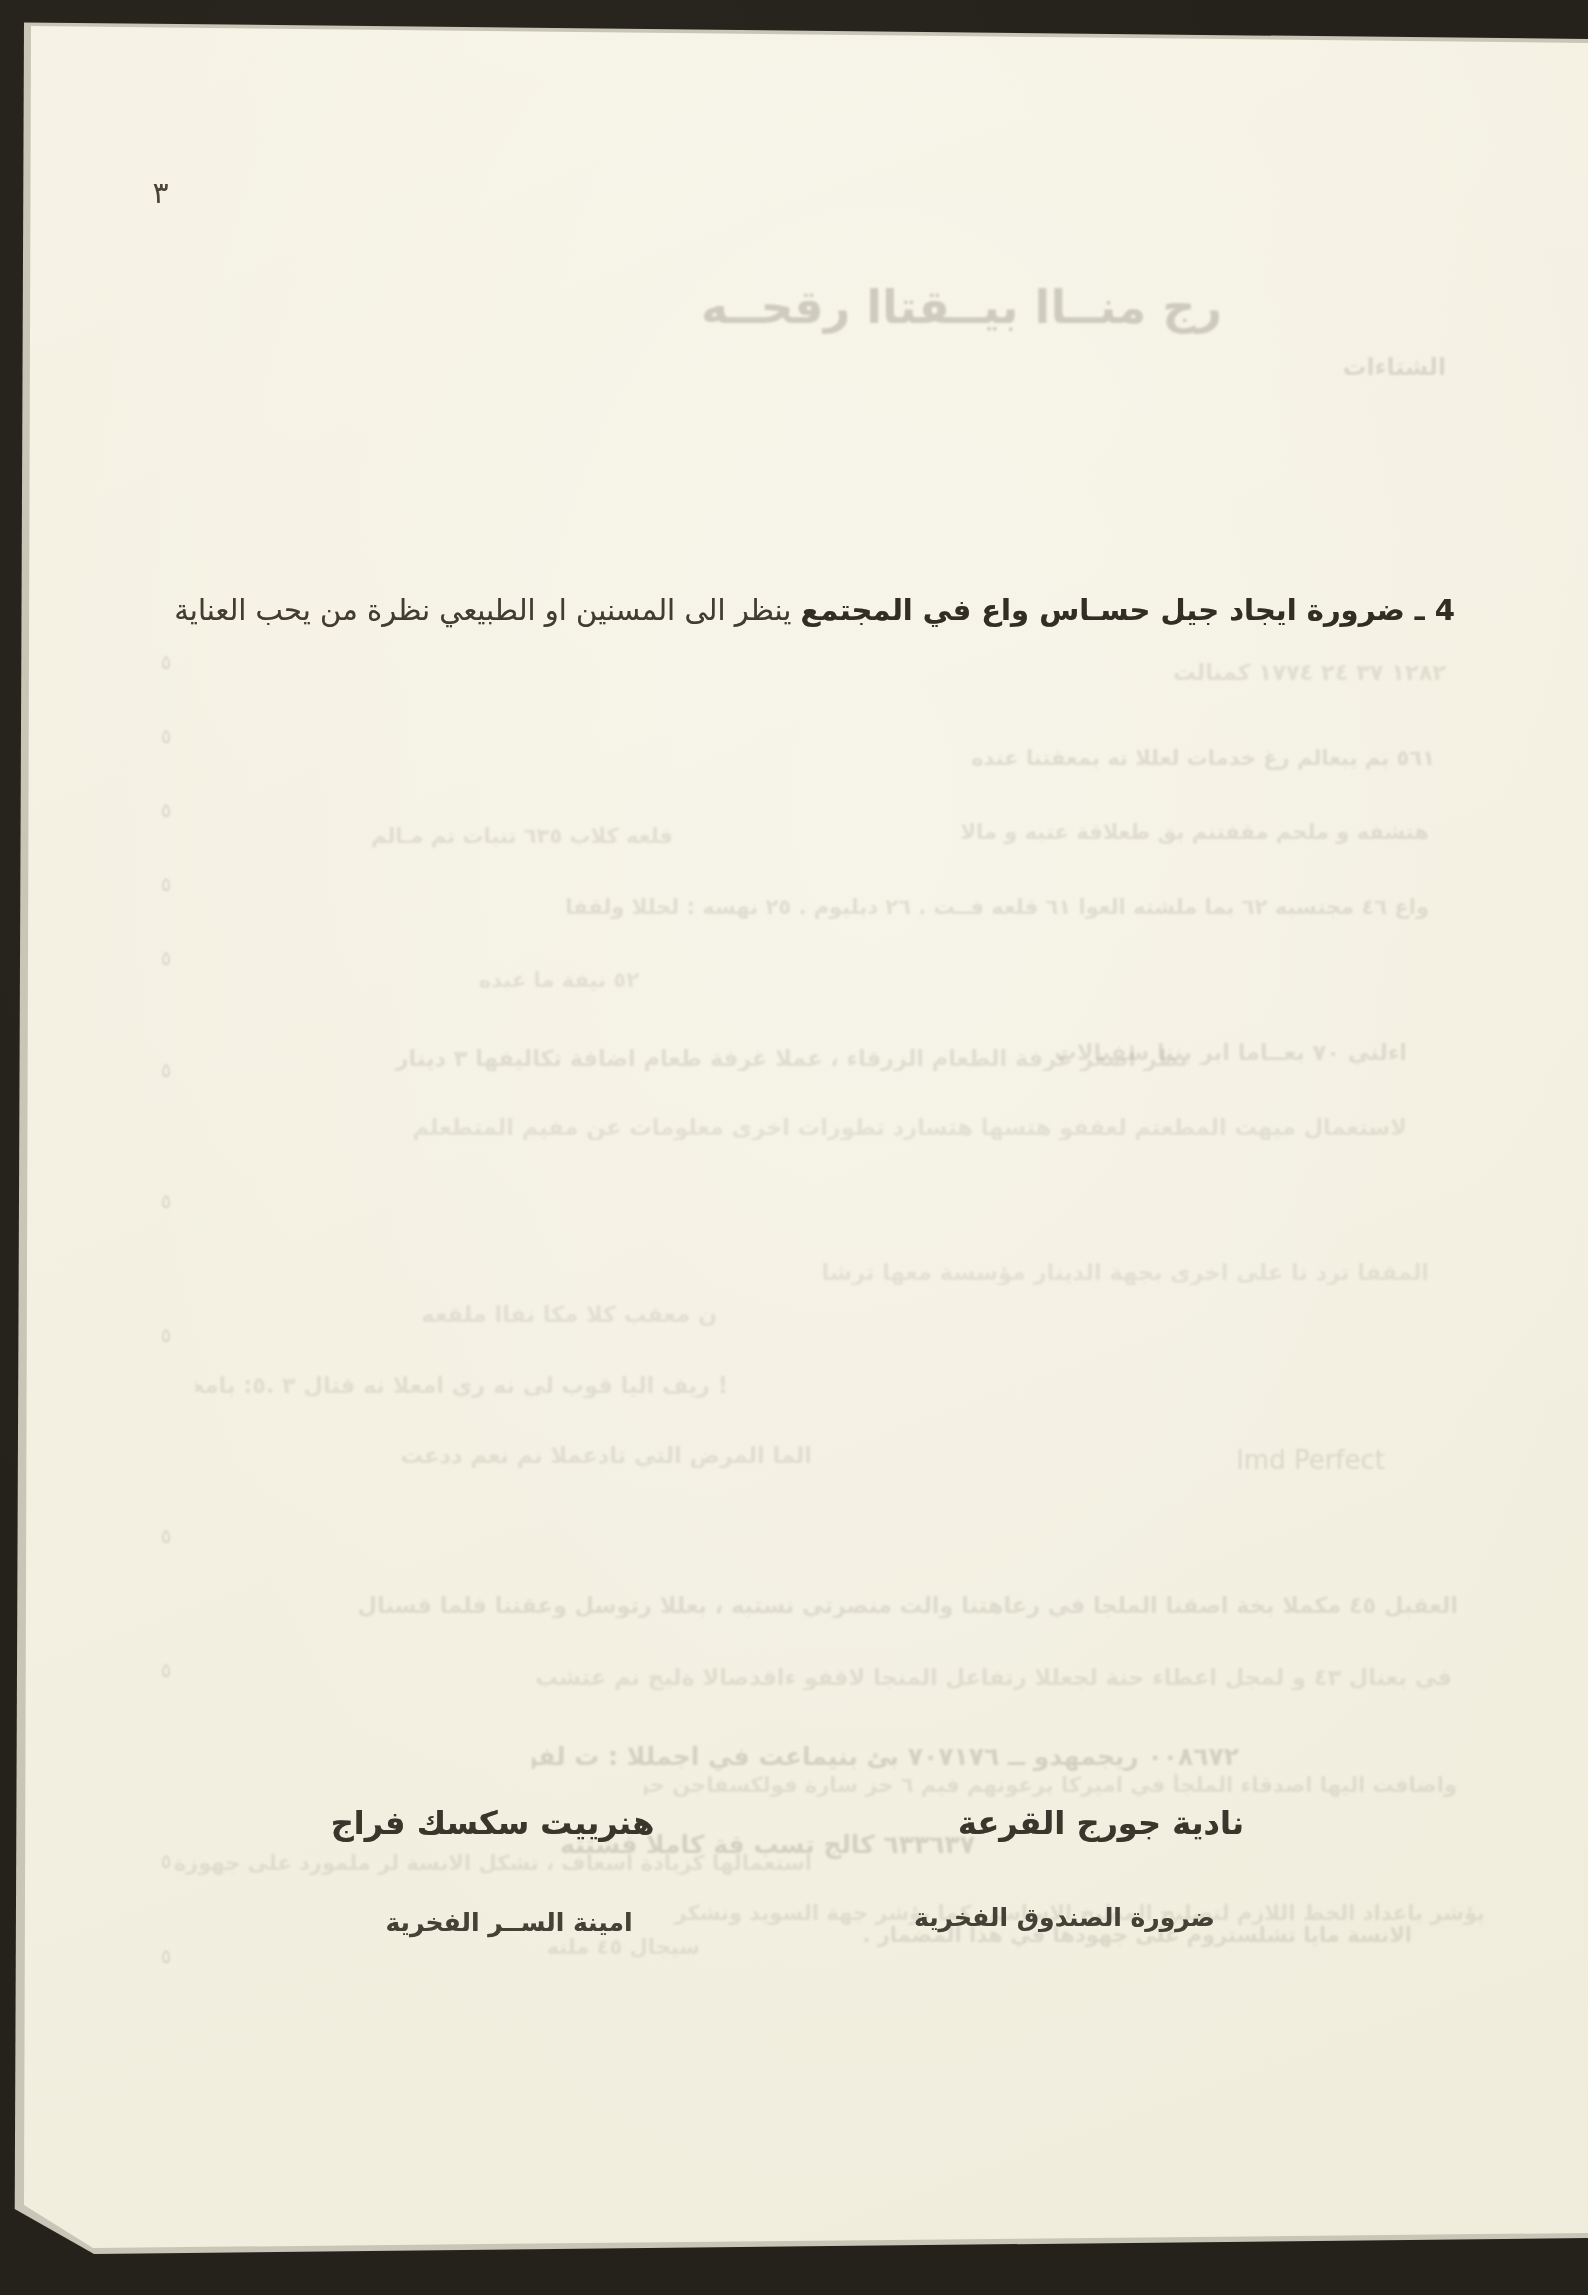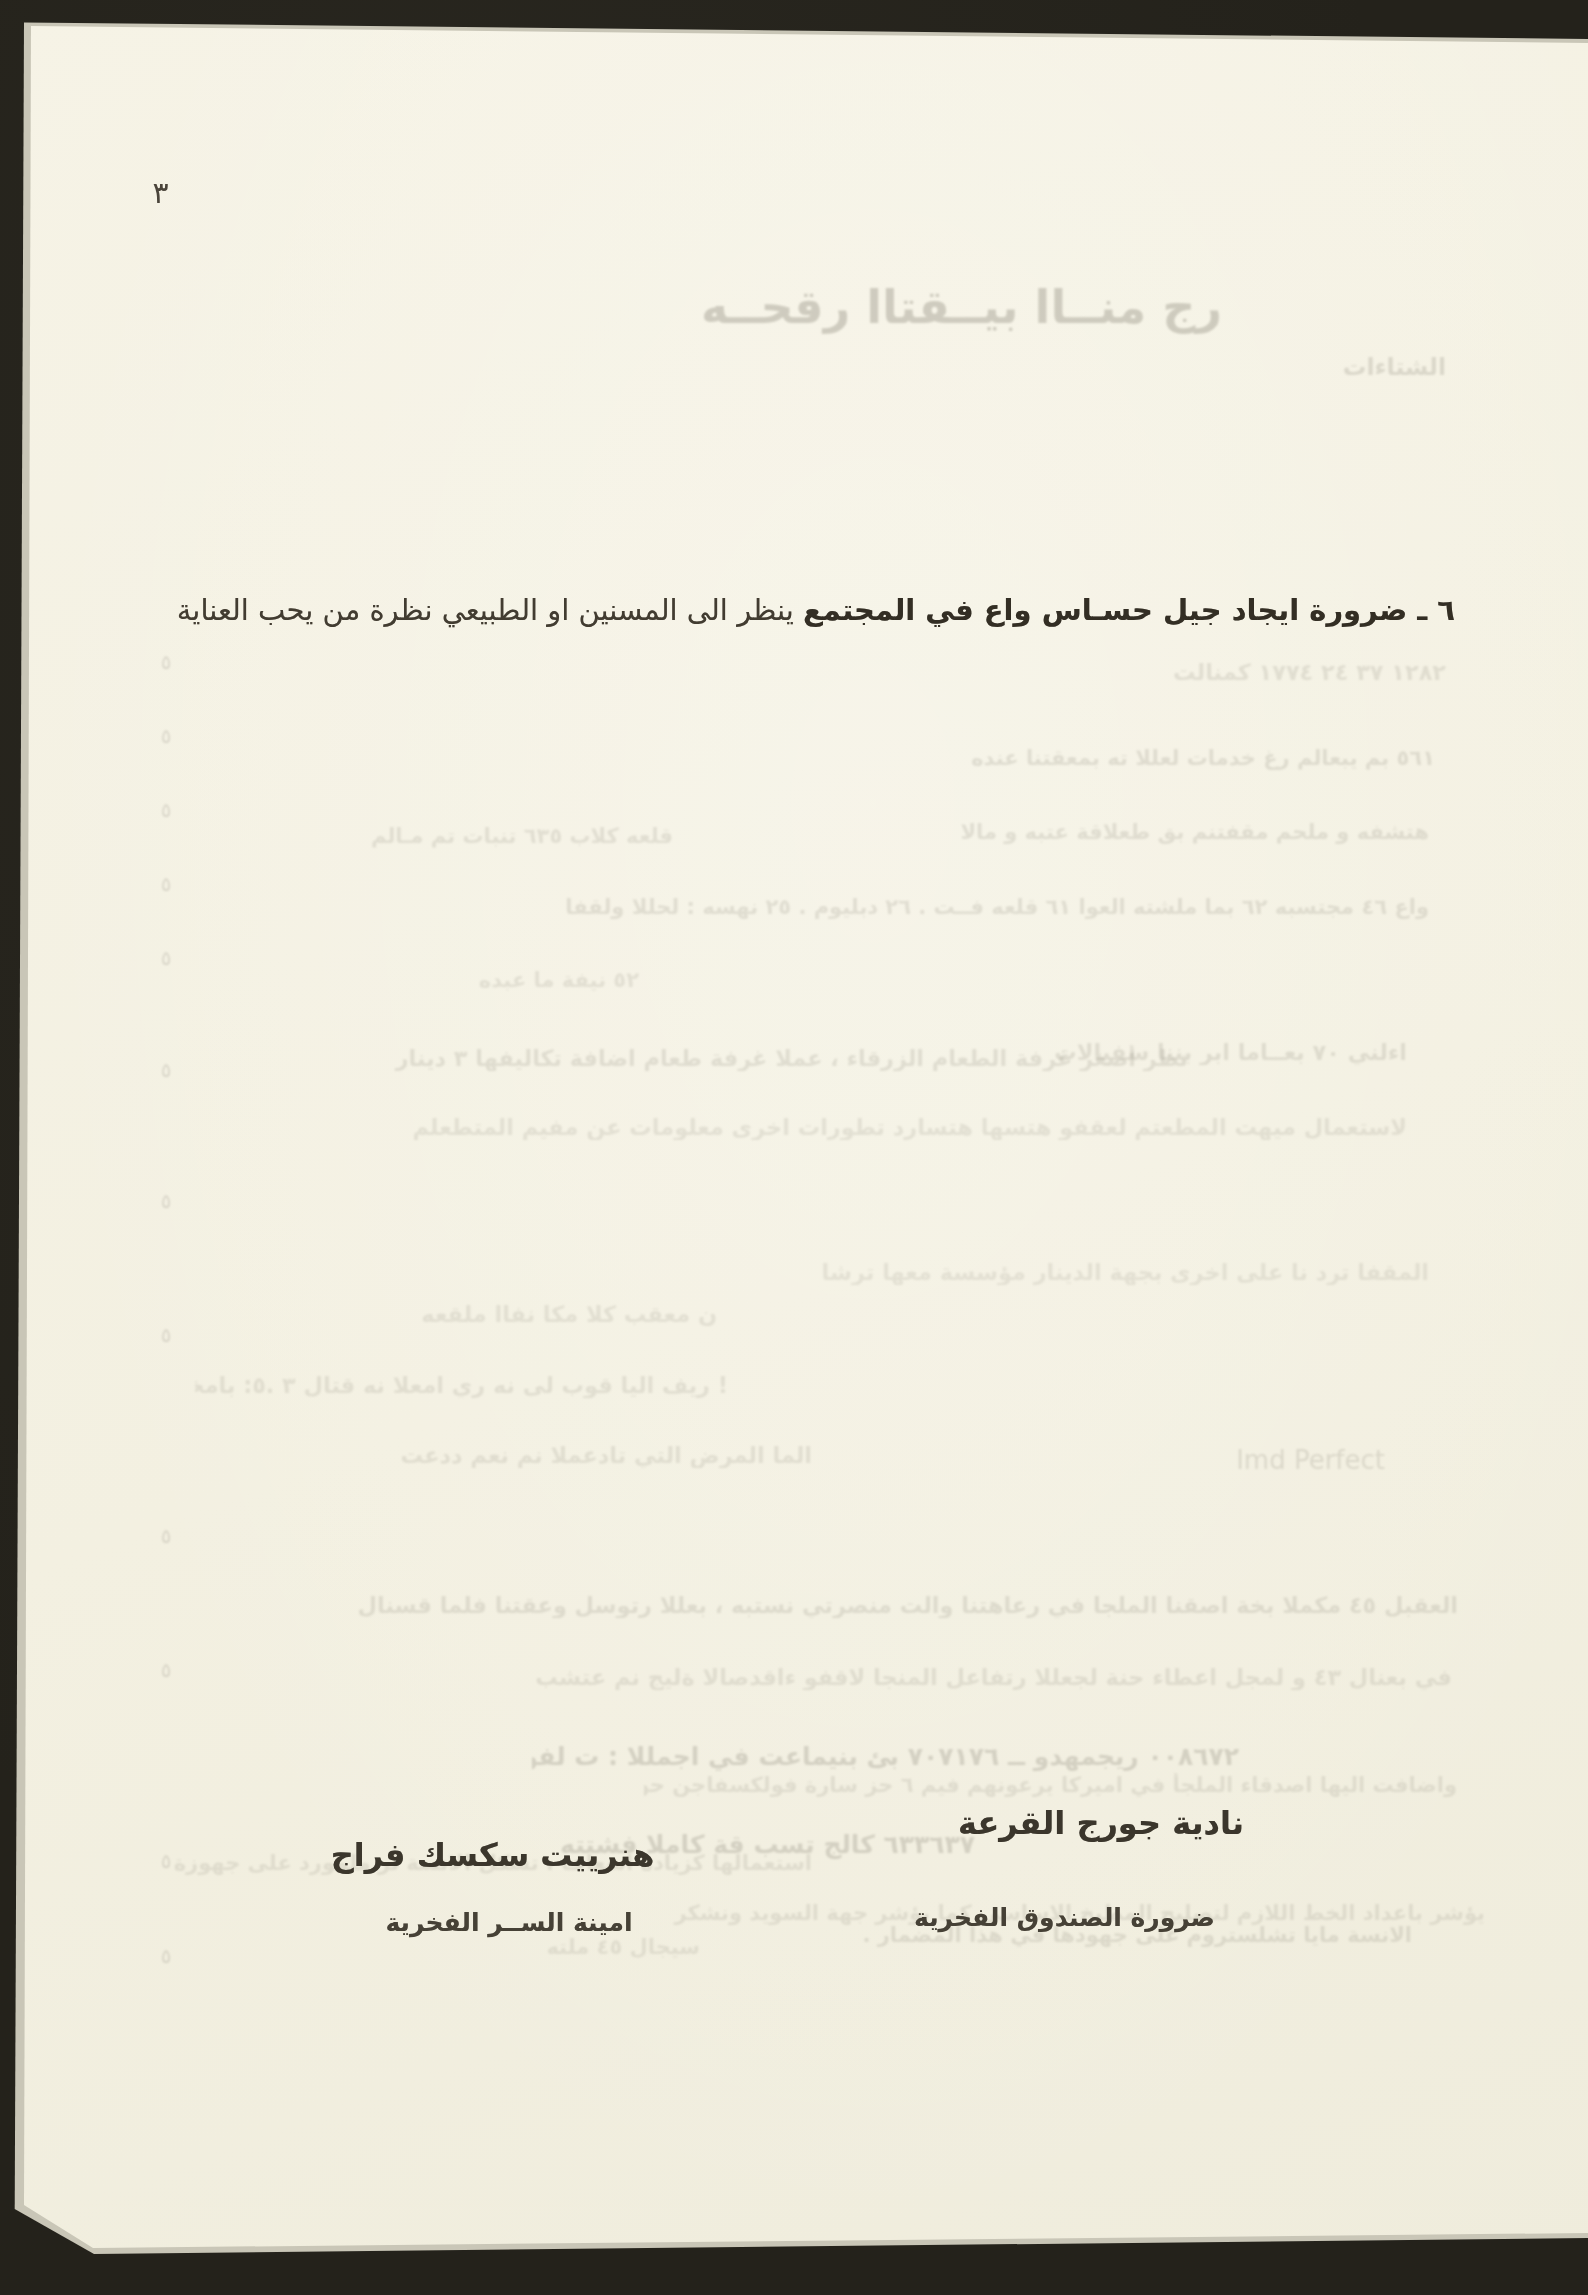--- a/index.html
+++ b/index.html
@@ -106,21 +106,21 @@
     </div>
 
   <div class="page-number">٣</div>
 
   <div class="text-col">
     <div class="para" id="p-item5" style="top:339px">
         <div class="line"><span></span></div>
         <div class="line"><span></span></div>
       </div>
     <div class="para" id="p-item6" style="top:578px">
-        <div class="line"><span class="b">٦ ـ ضرورة ايجاد جيل حسـاس واع في المجتمع</span><span> ينظر الى المسنين او الطبيعي نظرة من يحب العناية</span></div>
+        <div class="line"><span class="b">4 ـ ضرورة ايجاد جيل حسـاس واع في المجتمع</span><span> ينظر الى المسنين او الطبيعي نظرة من يحب العناية</span></div>
         <div class="line"><span></span></div>
         <div class="line"><span></span></div>
         <div class="line"><span></span></div>
         <div class="line"><span></span></div>
         <div class="line"><span></span></div>
         <div class="line"><span></span></div>
       </div>
     <div class="para" id="p-closing" style="top:1055px">
         <div class="line"><span></span></div>
         <div class="line"><span></span></div>
@@ -138,20 +138,20 @@
         <div class="line"><span></span></div>
       </div>
   </div>
 
   <div class="sig" style="left:931px;top:1804px;width:314px;text-align:right;">
     <div class="name">نادية جورج القرعة</div>
   </div>
   <div class="sig" style="left:914px;top:1903px;width:303px;">
     <div class="role">ضرورة الصندوق الفخرية</div>
   </div>
-  <div class="sig" style="left:331px;top:1804px;width:325px;margin-top:32px;">
+  <div class="sig" style="left:331px;top:1804px;width:325px;">
     <div class="name">هنرييت سكسك فراج</div>
   </div>
   <div class="sig" style="left:381px;top:1908px;width:258px;text-align:center;">
     <div class="role">امينة الســر الفخرية</div>
   </div>
 </div>
 
 
 </body></html>

